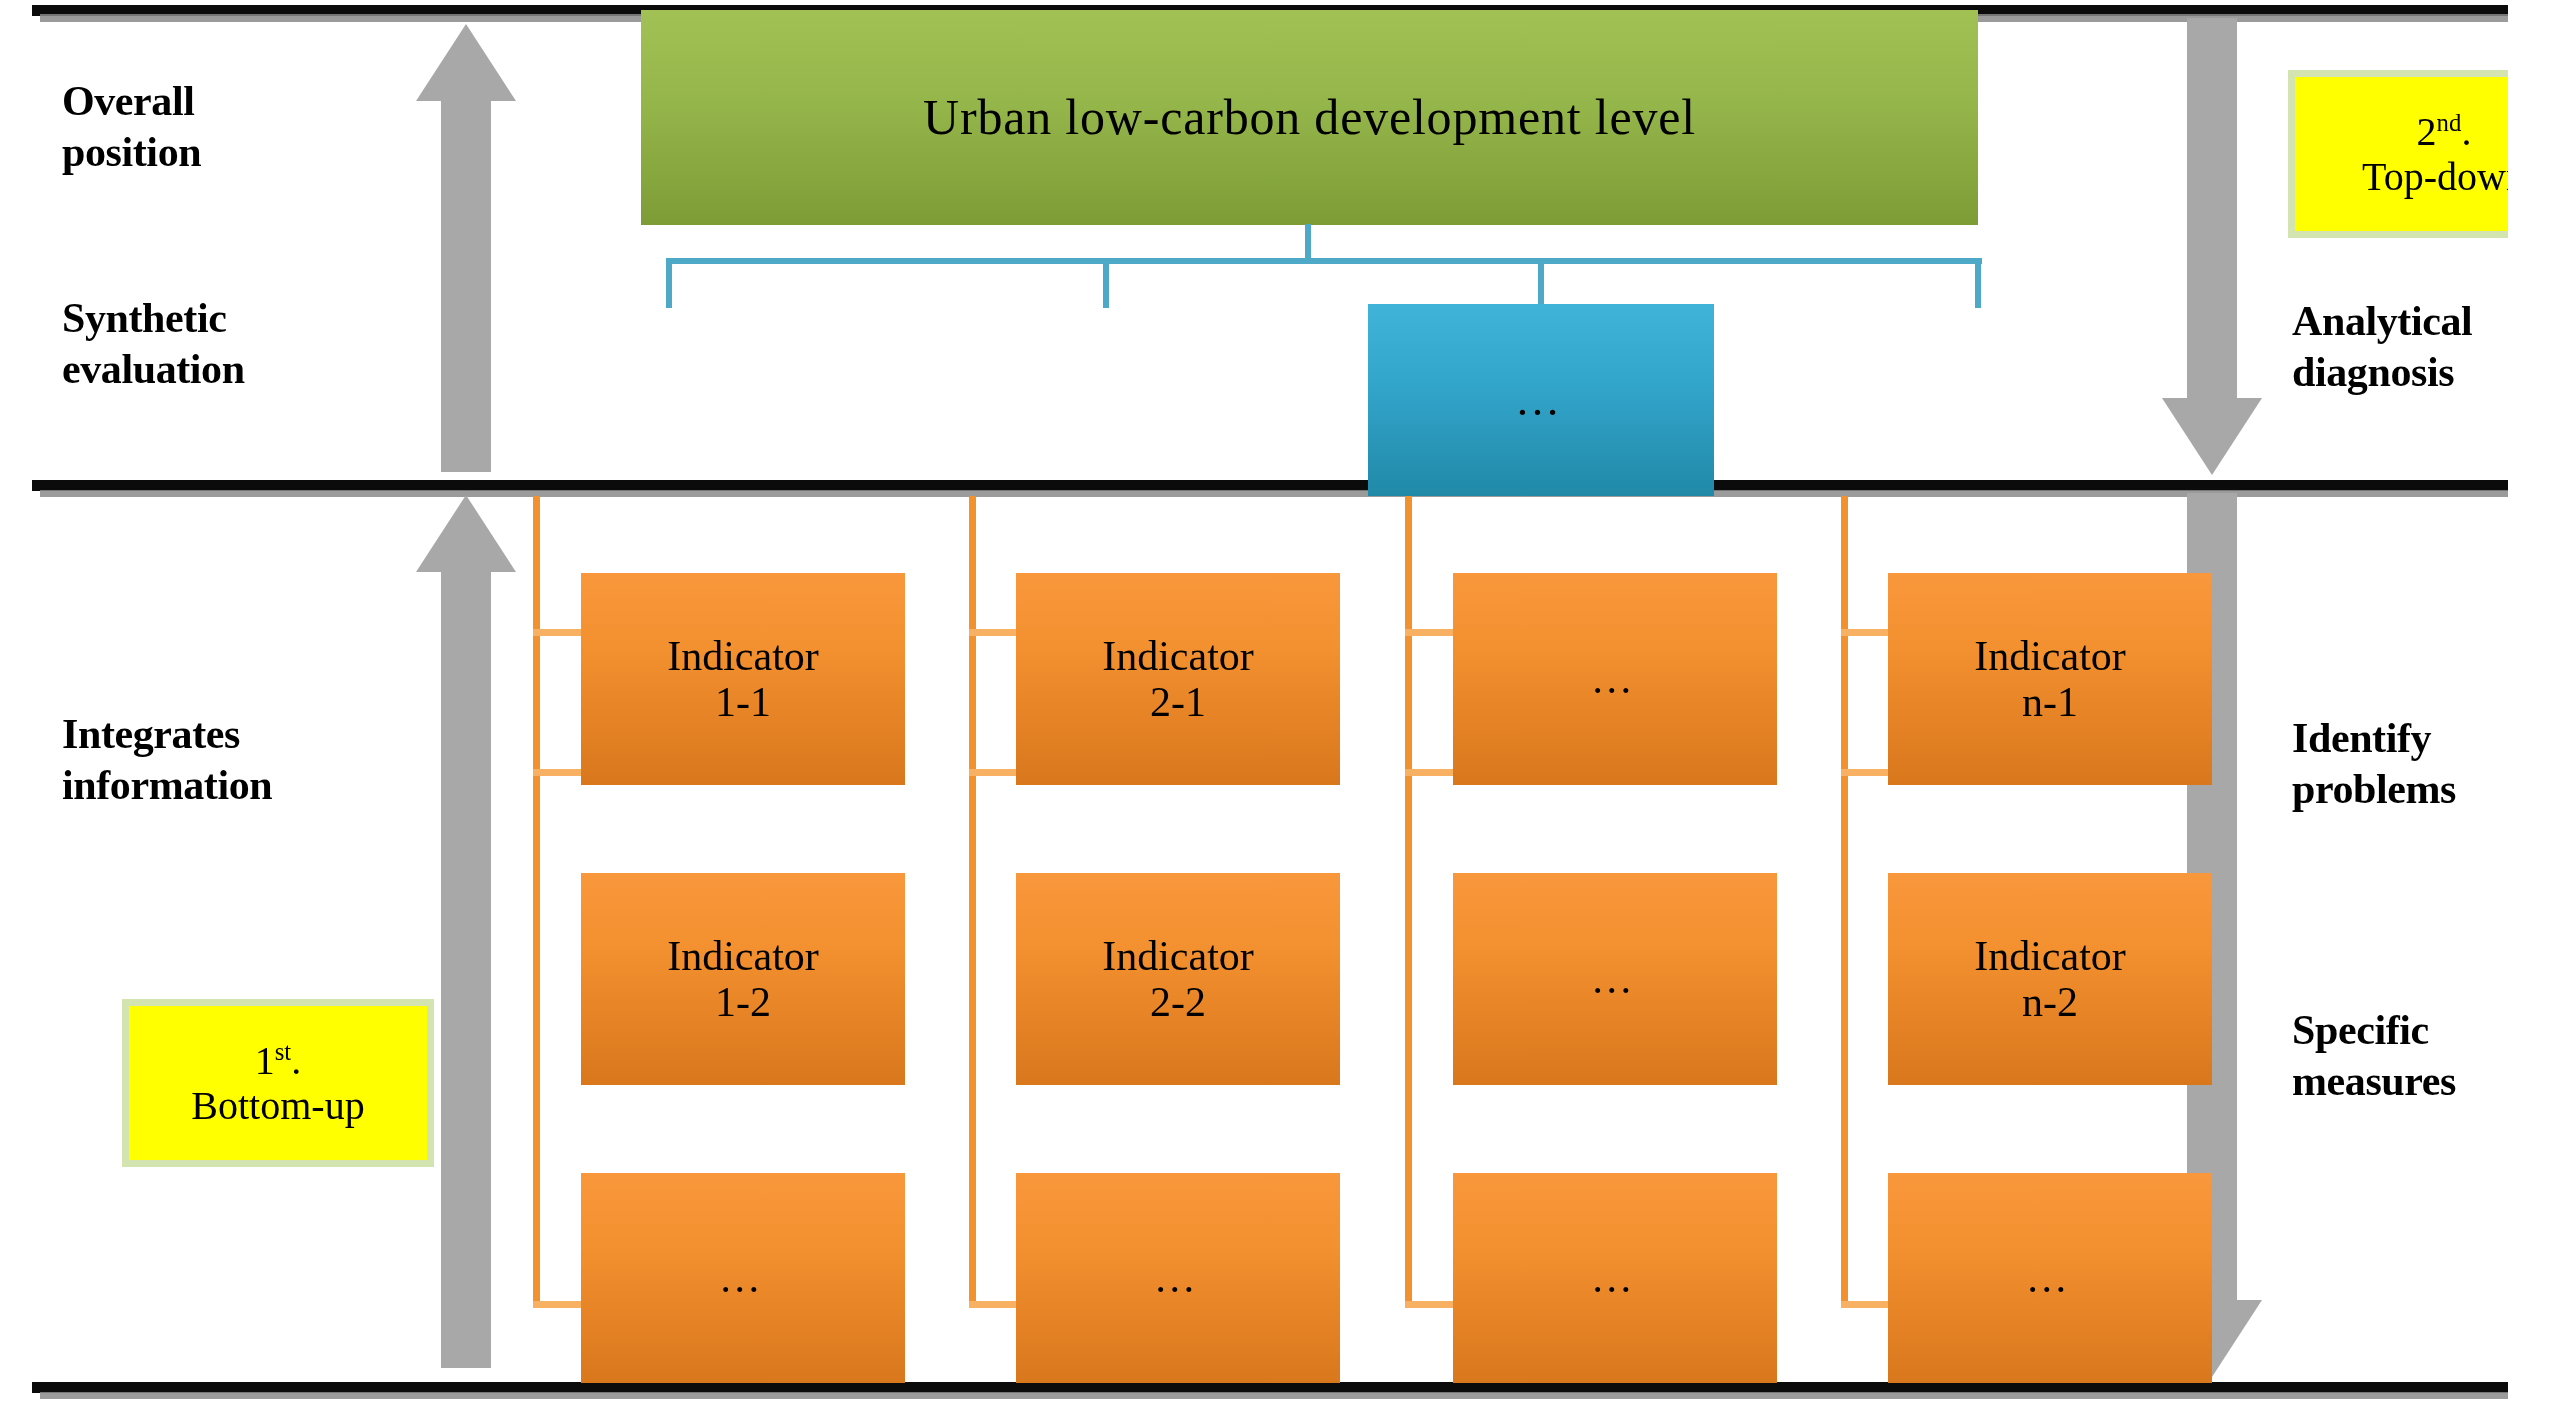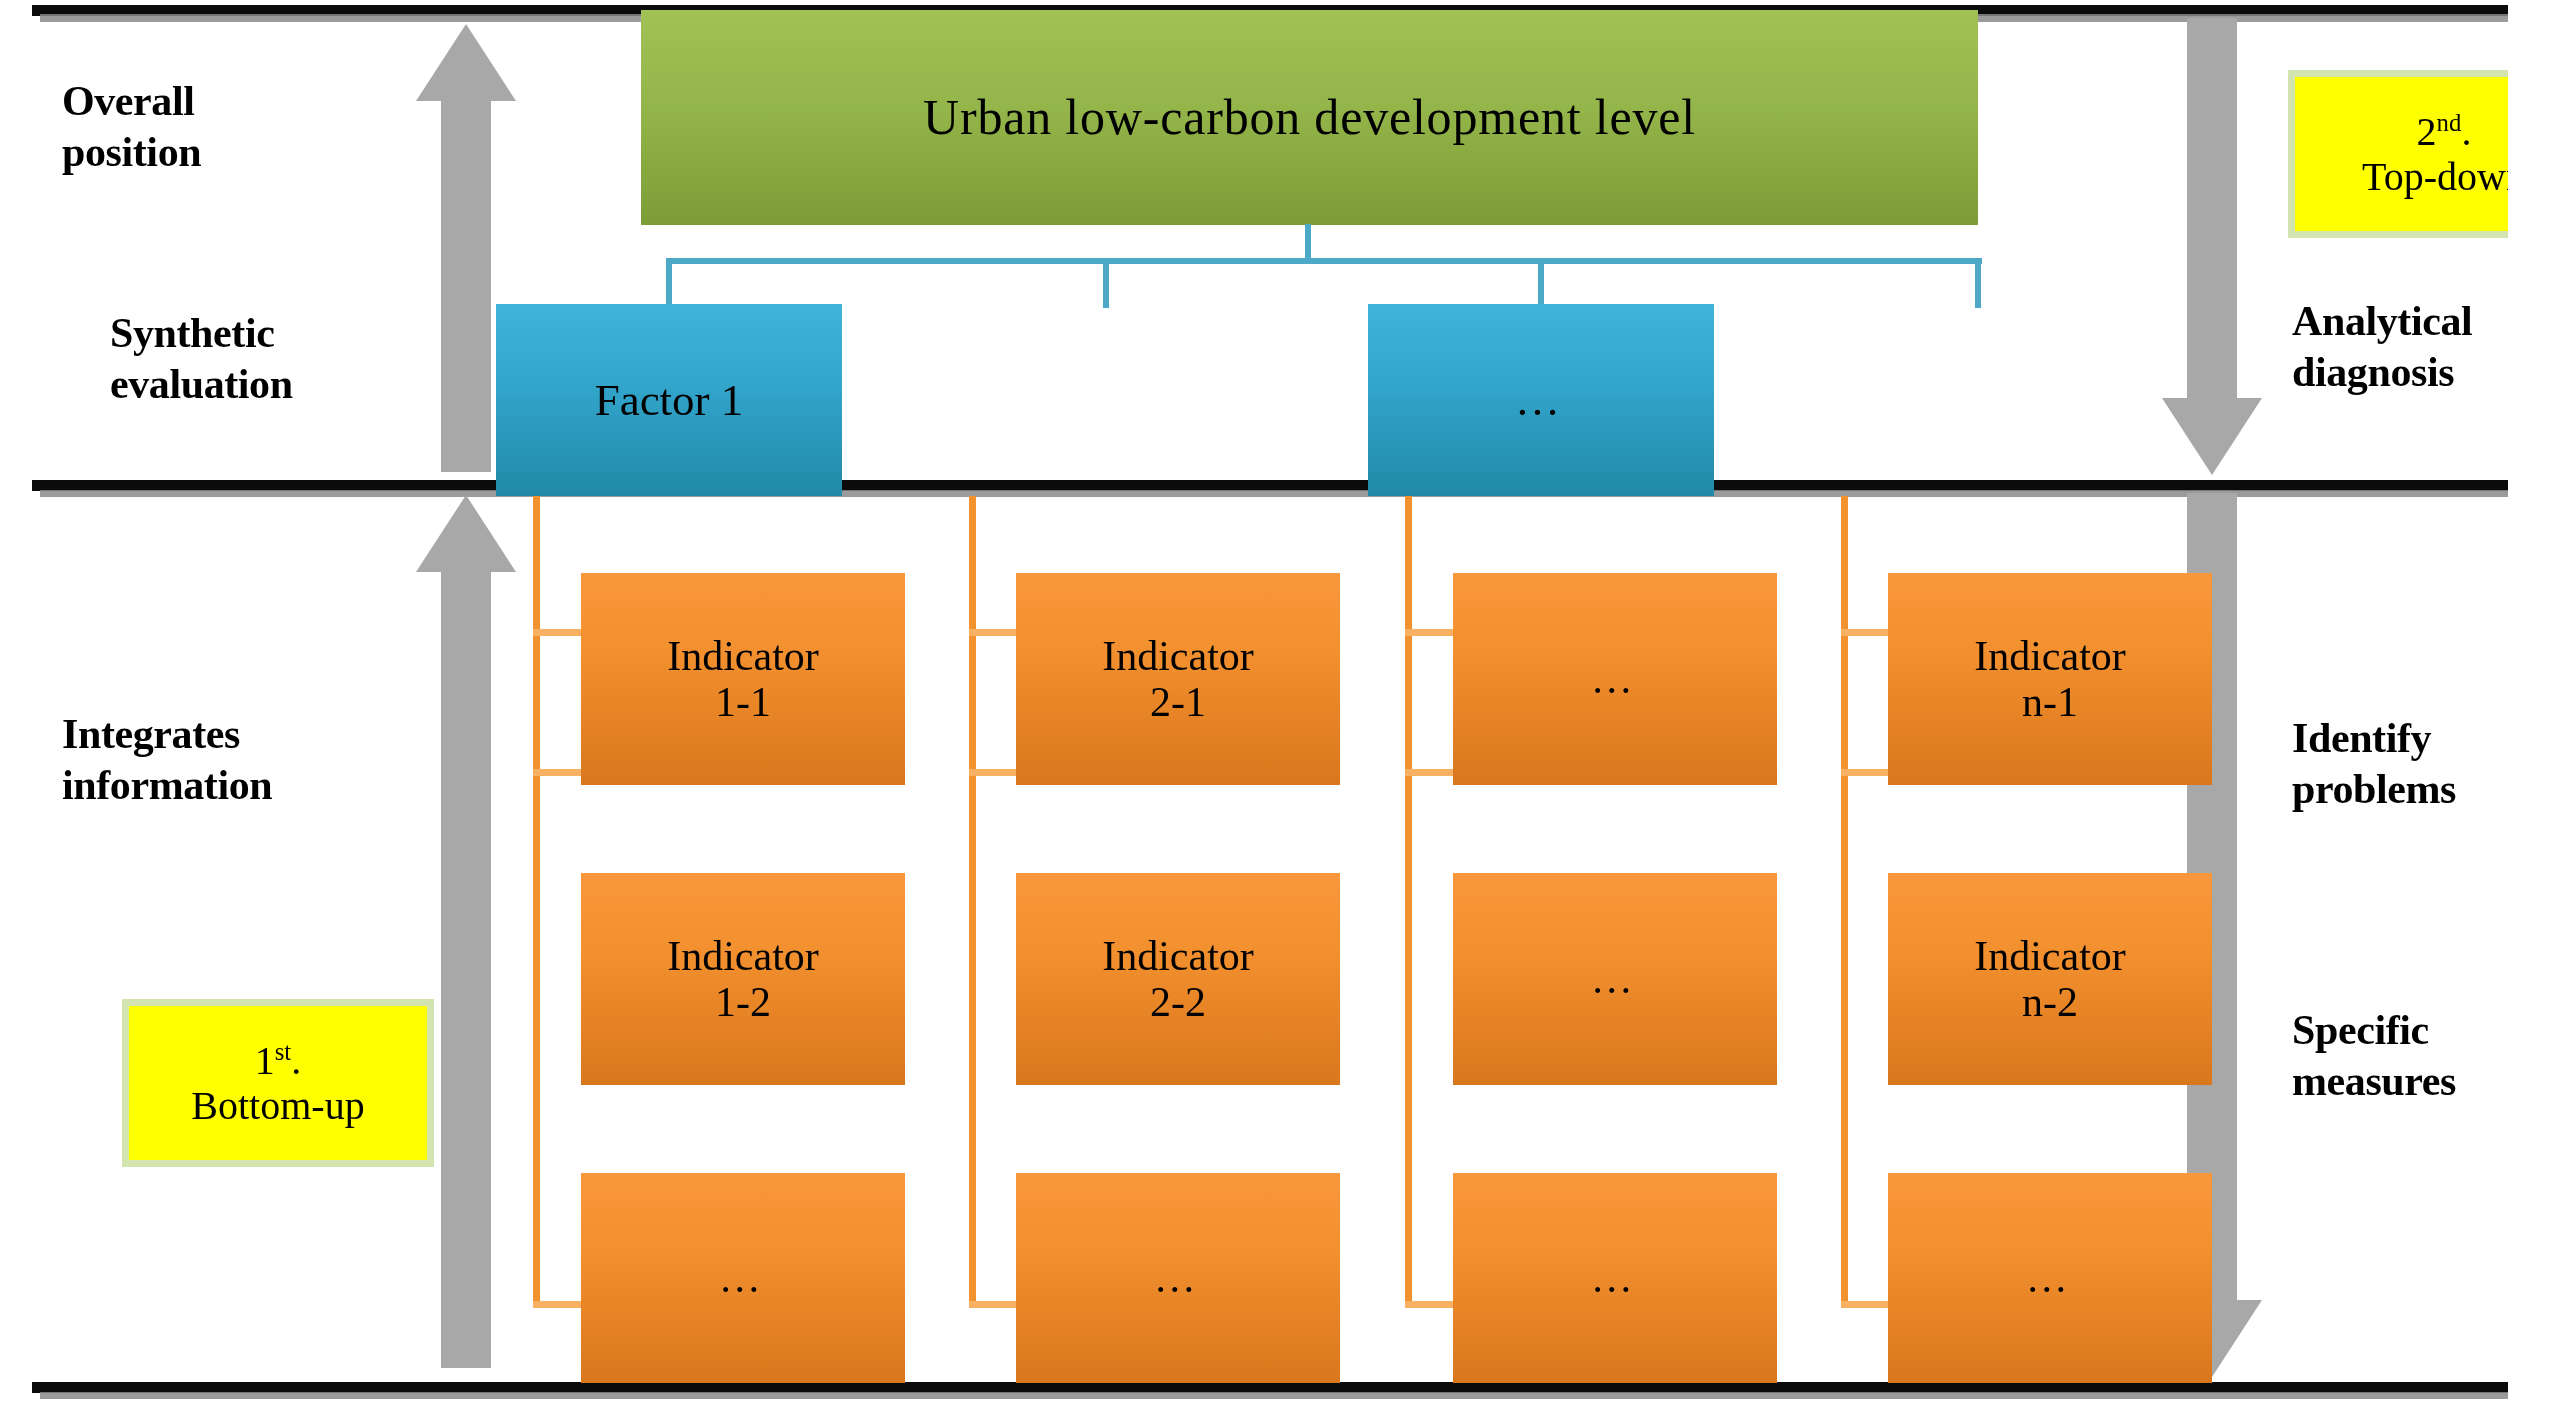--- a/index.html
+++ b/index.html
@@ -124,21 +124,21 @@
   </div>
 
   <div class="garrow down" style="left:2162px;top:493px;width:99px;height:884px;">
     <div class="shaft" style="left:25px;top:0;width:50px;height:809px;"></div>
     <div class="head" style="left:0;top:807px;"></div>
   </div>
 
   <div class="sidelabel" style="left:62px;top:76px;width:336px;">Overall
 position</div>
 
-  <div class="sidelabel" style="left:62px;top:308px;width:360px;margin-left:48px;">Synthetic
+  <div class="sidelabel" style="left:62px;top:293px;width:360px;">Synthetic
 evaluation</div>
 
   <div class="sidelabel" style="left:62px;top:709px;width:376px;">Integrates
 information</div>
 
   <div class="sidelabel" style="left:2292px;top:296px;width:320px;">Analytical
 diagnosis</div>
 
   <div class="sidelabel" style="left:2292px;top:713px;width:320px;">Identify
 problems</div>
@@ -162,23 +162,20 @@
 
   <div class="conn" style="left:1305px;top:224px;width:6.4px;height:35px;"></div>
 
   <div class="conn" style="left:669px;top:258px;width:1313px;height:6.4px;"></div>
 
   <div class="conn" style="left:666px;top:258px;width:6.4px;height:50px;"></div>
   <div class="conn" style="left:1103px;top:258px;width:6.4px;height:50px;"></div>
   <div class="conn" style="left:1538px;top:258px;width:6.4px;height:50px;"></div>
   <div class="conn" style="left:1975px;top:258px;width:6.4px;height:50px;"></div>
 
-  <div class="factorbox" style="left:496px;top:304px;width:346px;height:192px;">
-    <span>Factor 1</span>
-  </div>
   <div class="factorbox ellipsis" style="left:1368px;top:304px;width:346px;height:192px;">
     <span>…</span>
   </div>
 
   <div class="oconn" style="left:533px;top:496px;width:7.2px;height:809px;"></div>
   <div class="oconn light" style="left:533px;top:629px;width:50px;height:7.2px;"></div>
   <div class="oconn light" style="left:533px;top:769px;width:50px;height:7.2px;"></div>
   <div class="oconn light" style="left:533px;top:1301px;width:50px;height:7.2px;"></div>
 
   <div class="oconn" style="left:969px;top:496px;width:7.2px;height:809px;"></div>

